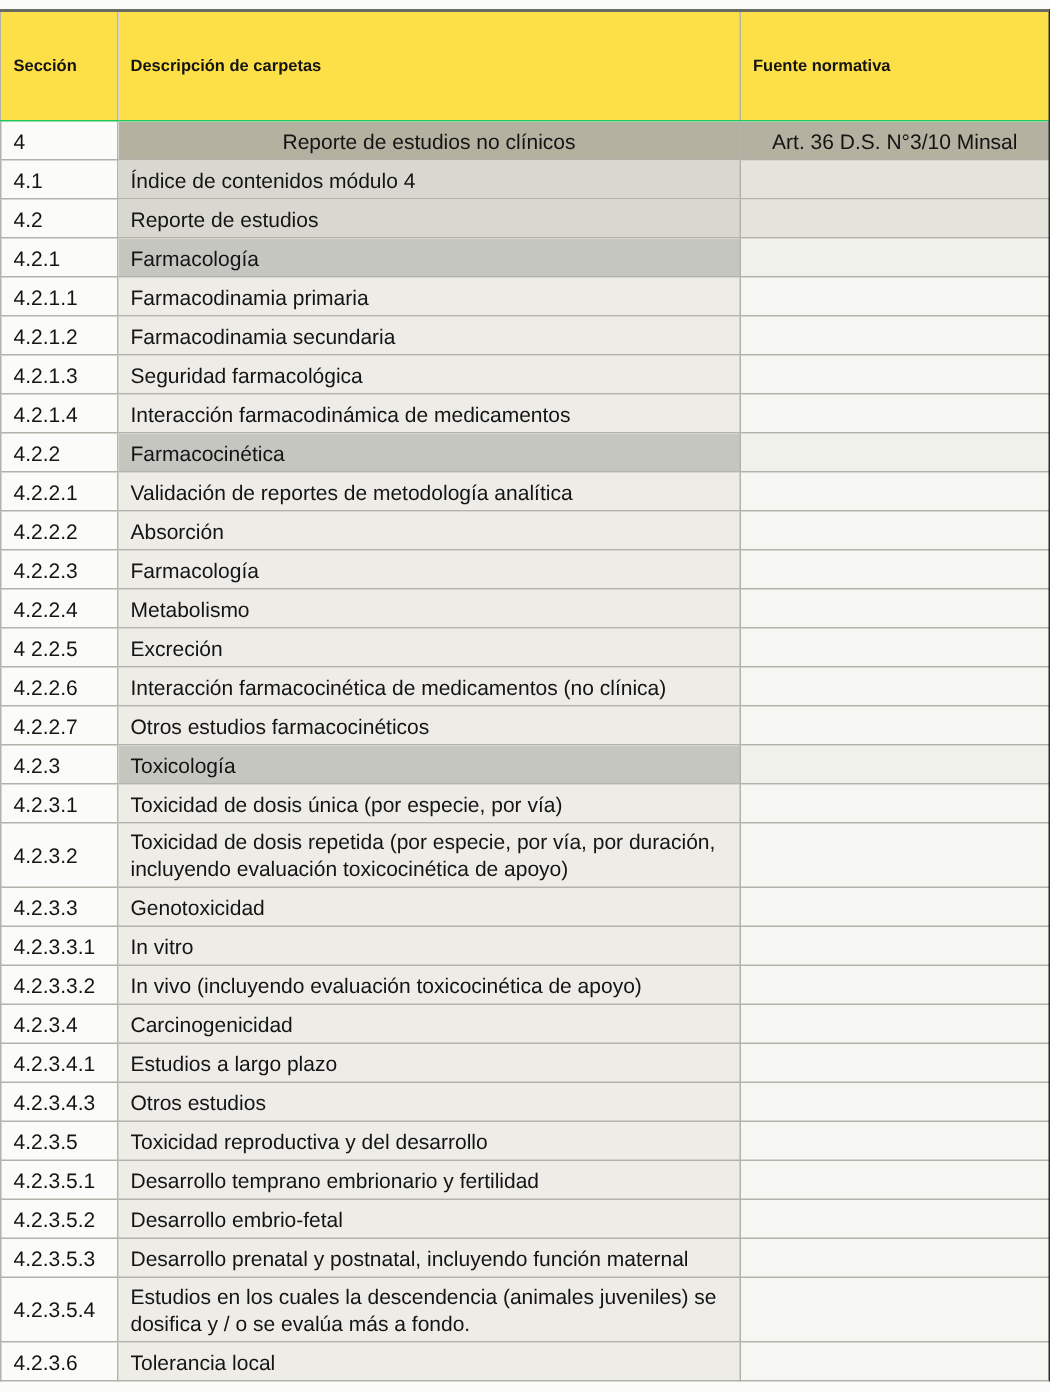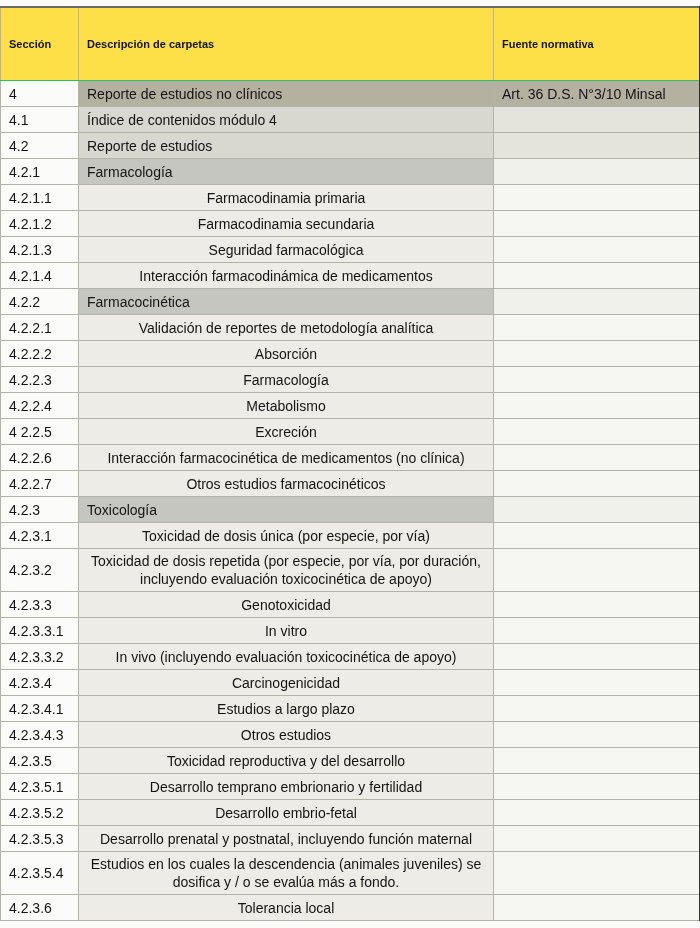--- a/index.html
+++ b/index.html
@@ -47,35 +47,35 @@
     background: #fde047;
     text-align: left;
     border-bottom: 1px solid #22c55e;
   }
   thead th.src-h { text-align: left; }
 
   tbody td { height: 19px; }
   tbody td:first-child { background: #fbfbf9; }
 
   
-  tr.shade-none td:nth-child(2) { background: #edece7; text-align: center; }
+  tr.shade-none td:nth-child(2) { background: #edece7; }
   tr.shade-none td:nth-child(3) { background: #f6f6f2; }
 
   
   tr.shade-medium td:nth-child(2) { background: #c6c6c1; margin-left: 46px; }
   tr.shade-medium td:nth-child(3) { background: #f1f1ec; }
 
   
   tr.shade-light td:nth-child(2) { background: #d8d7d0; margin-left: 47px; }
   tr.shade-light td:nth-child(3) { background: #e4e3dc; }
 
   
   tr.shade-dark td:nth-child(2),
-  tr.shade-dark td:nth-child(3) { background: #b4b1a1; }
-  tr.shade-dark td:nth-child(3) { text-align: left; }
+  tr.shade-dark td:nth-child(3) { background: #b4b1a1; text-align: center; }
+  tr.shade-dark td:nth-child(3) { text-align: center; }
 </style>
 </head>
 <body>
 
 <div class="page">
   <table class="doc-table">
     <colgroup>
       <col class="c-section">
       <col class="c-desc">
       <col class="c-source">

